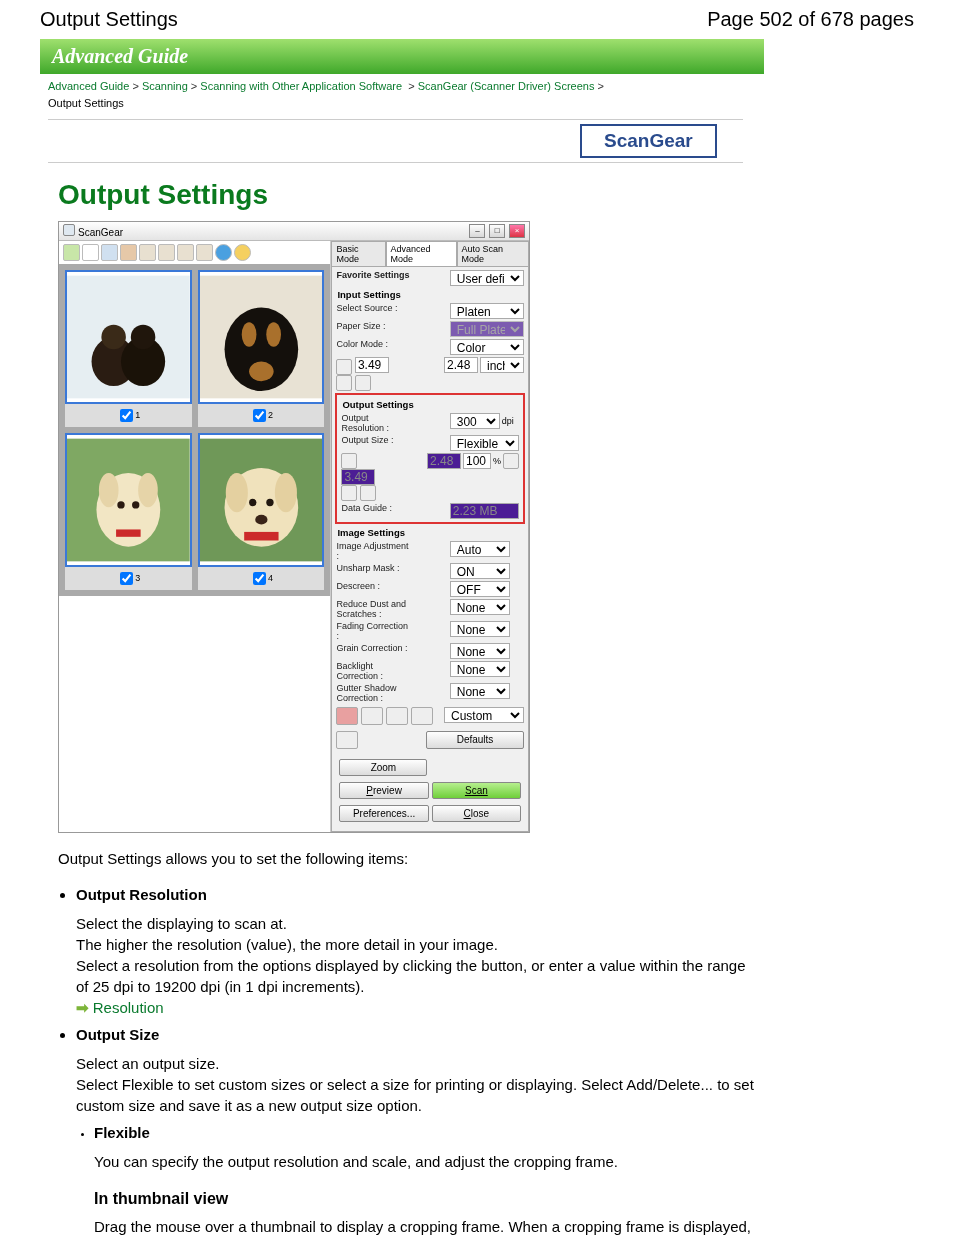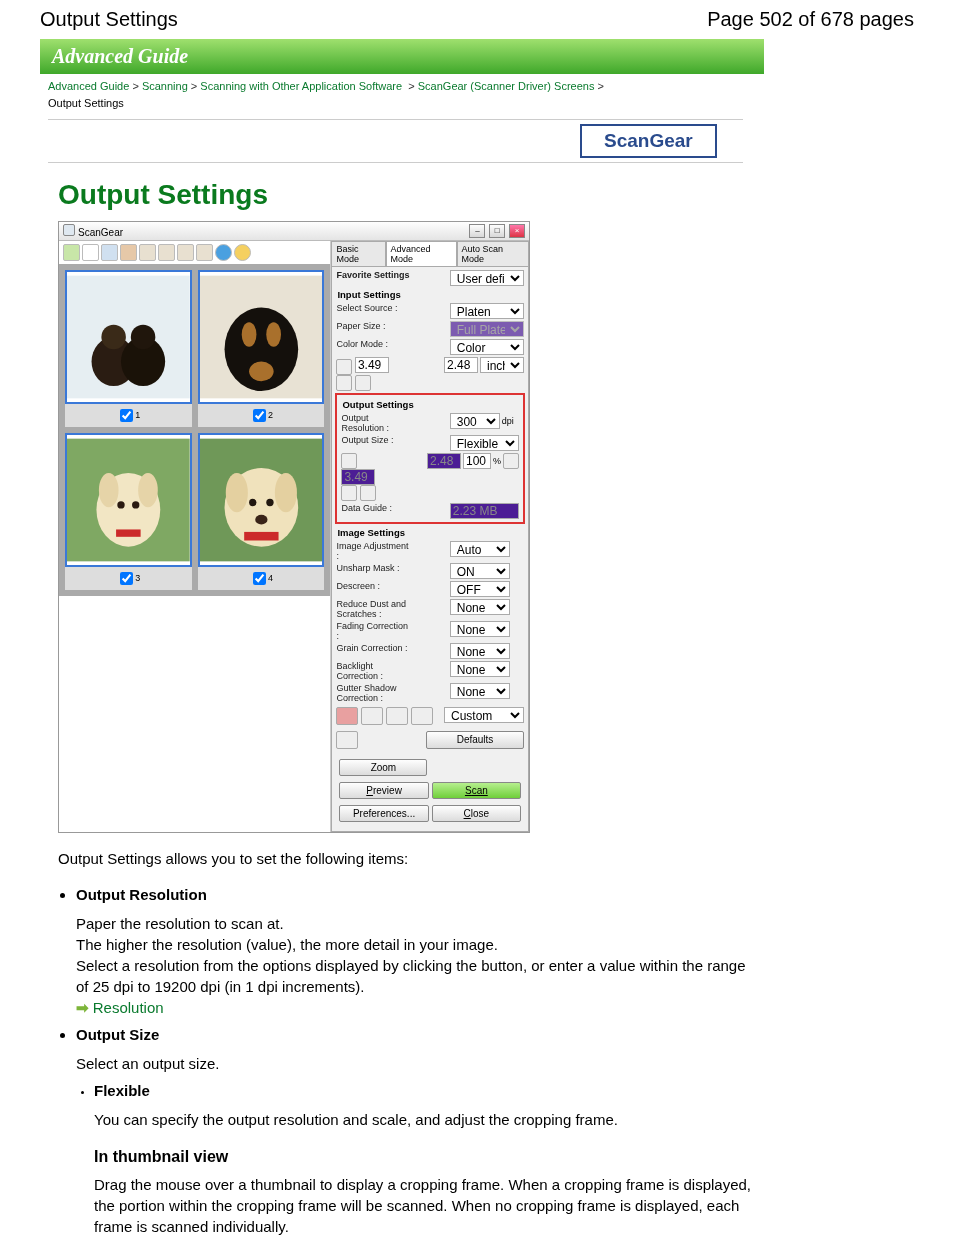--- a/index.html
+++ b/index.html
@@ -299,28 +299,29 @@
         </div>
       </div>
     </div>
   </div>
 
   <div class="content">
     <p>Output Settings allows you to set the following items:</p>
     <ul>
       <li>
         <span class="strong">Output Resolution</span>
-        <p style="margin:8px 0 0 0">Paper the resolution to scan at.</p>
+        <p style="margin:8px 0 0 0">Select the displaying to scan at.</p>
         <div>The higher the resolution (value), the more detail in your image.</div>
         <div>Select a resolution from the options displayed by clicking the button, or enter a value within the range of 25 dpi to 19200 dpi (in 1 dpi increments).</div>
         <div><span class="arrow-ic">➡</span> <a class="reslink" href="#">Resolution</a></div>
       </li>
       <li>
         <span class="strong">Output Size</span>
         <p style="margin:8px 0 0 0">Select an output size.</p>
+        <div>Select Flexible to set custom sizes or select a size for printing or displaying. Select Add/Delete... to set custom size and save it as a new output size option.</div>
         <ul class="sub">
           <li>
             <span class="strong">Flexible</span>
             <p style="margin:8px 0 0 0">You can specify the output resolution and scale, and adjust the cropping frame.</p>
             <h3 class="sub">In thumbnail view</h3>
             <div>Drag the mouse over a thumbnail to display a cropping frame. When a cropping frame is displayed, the portion within the cropping frame will be scanned. When no cropping frame is displayed, each frame is scanned individually.</div>
             
             
 
             

